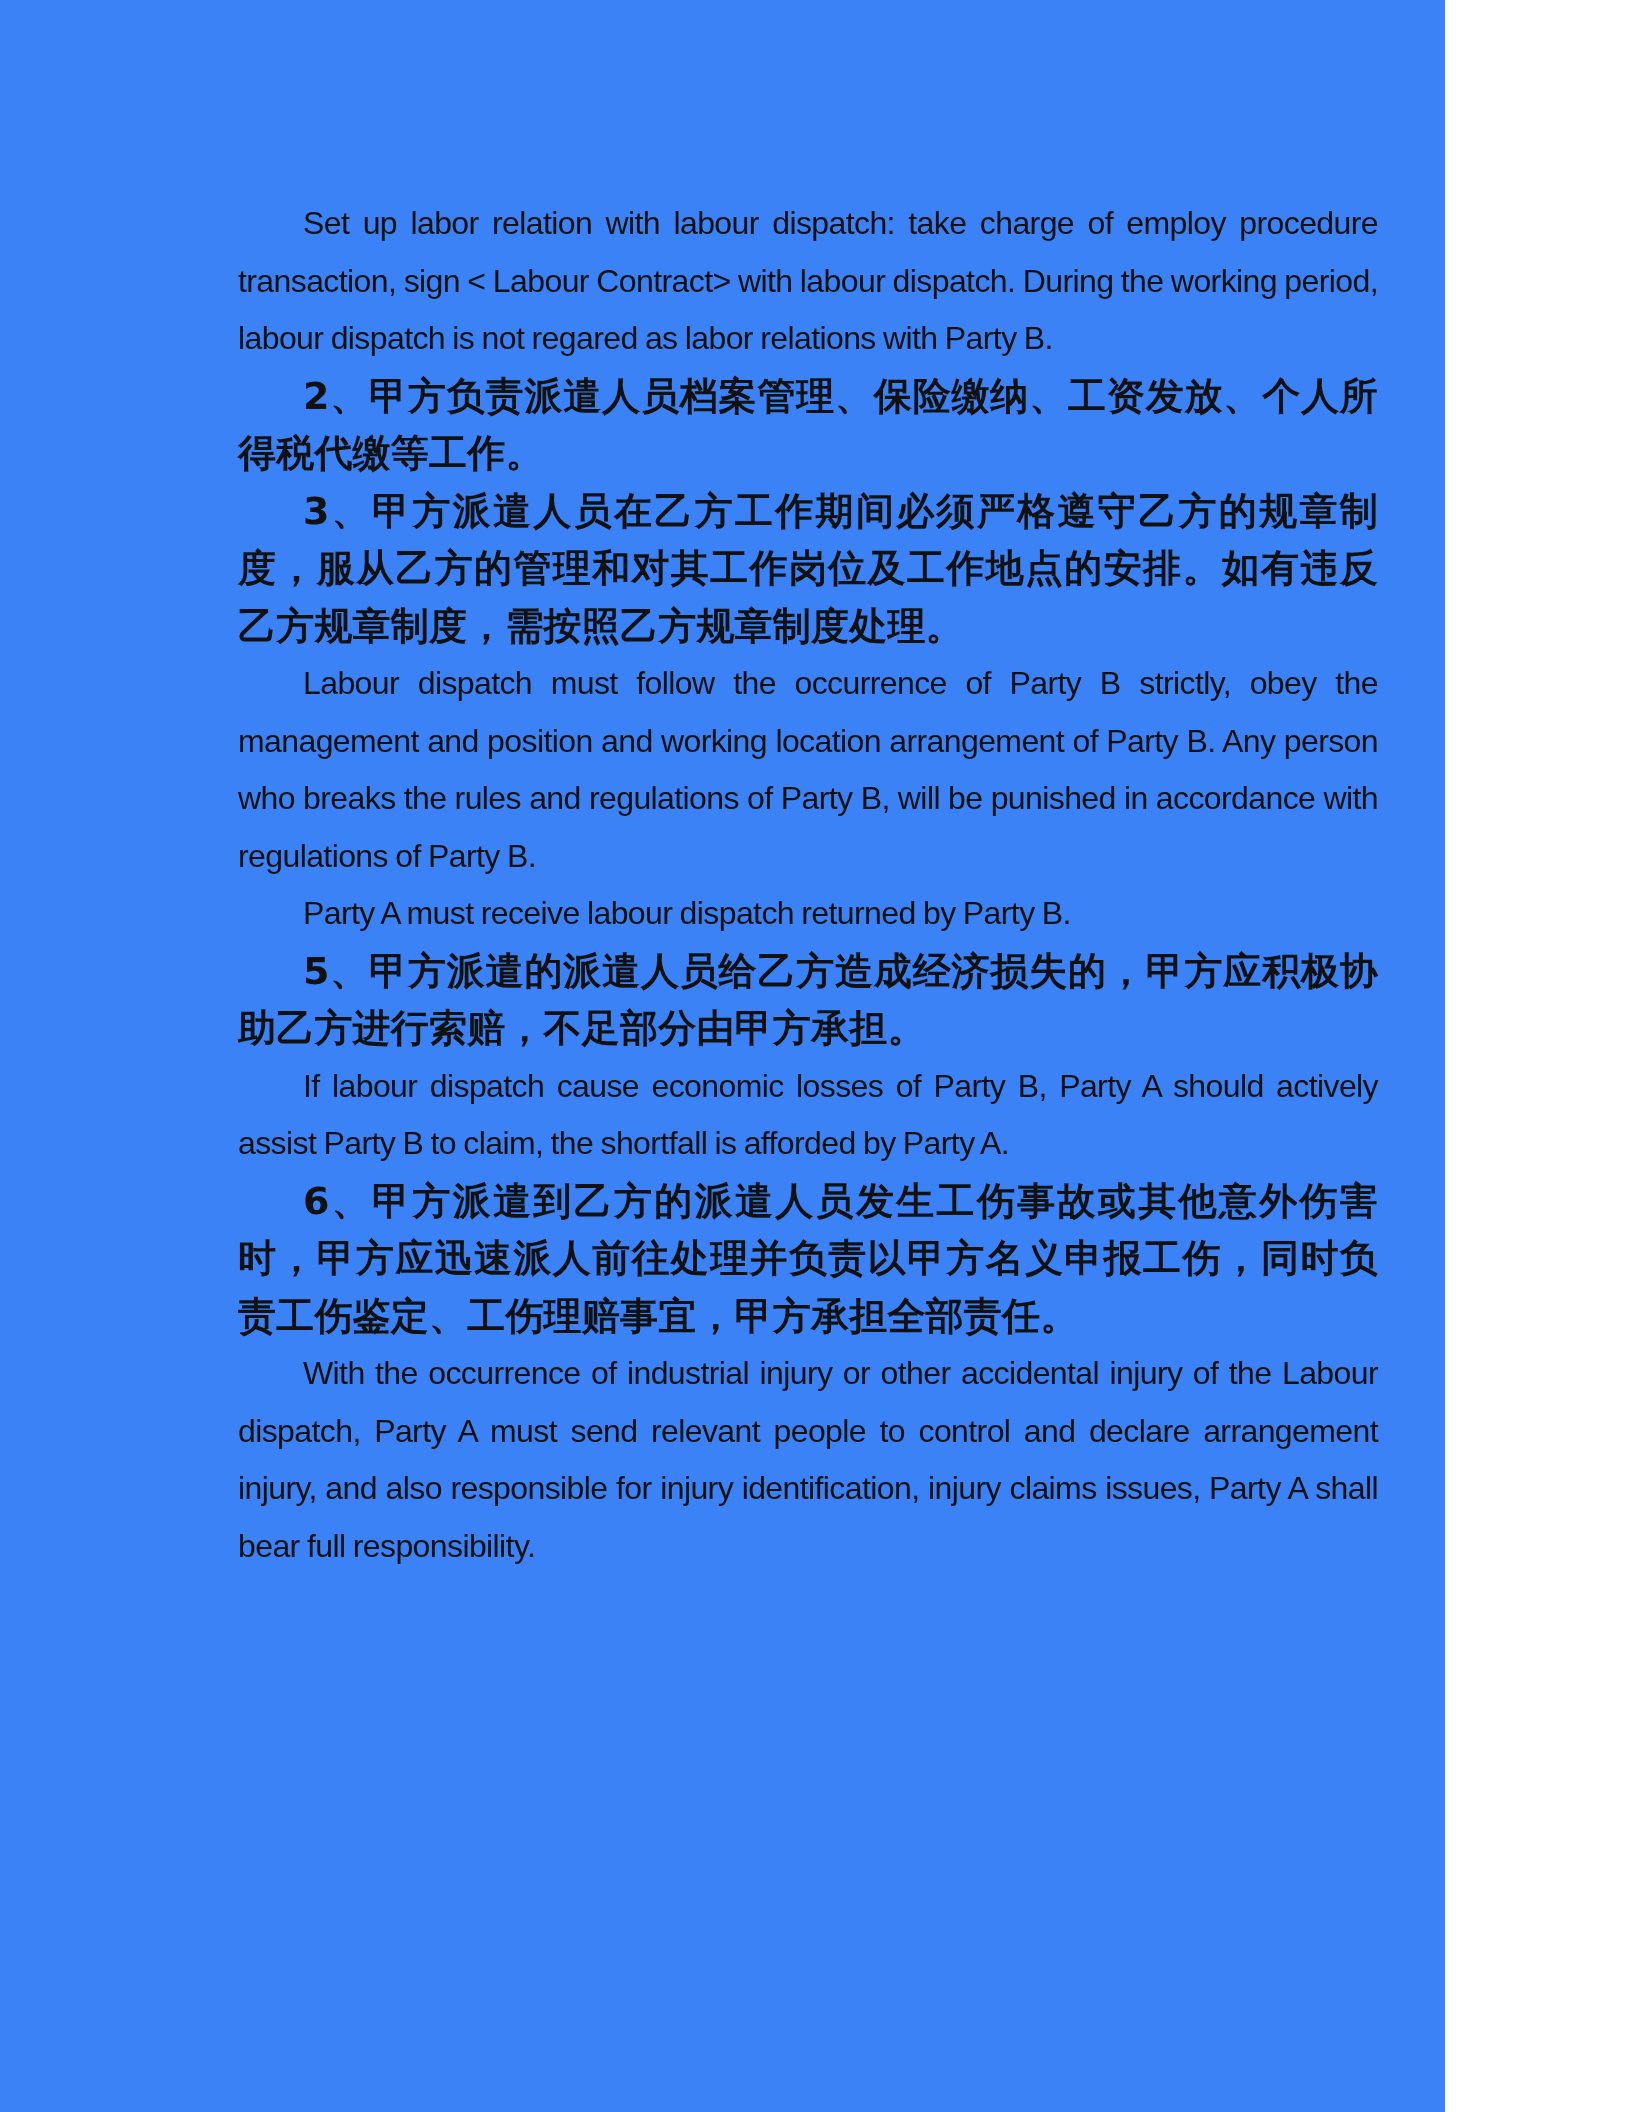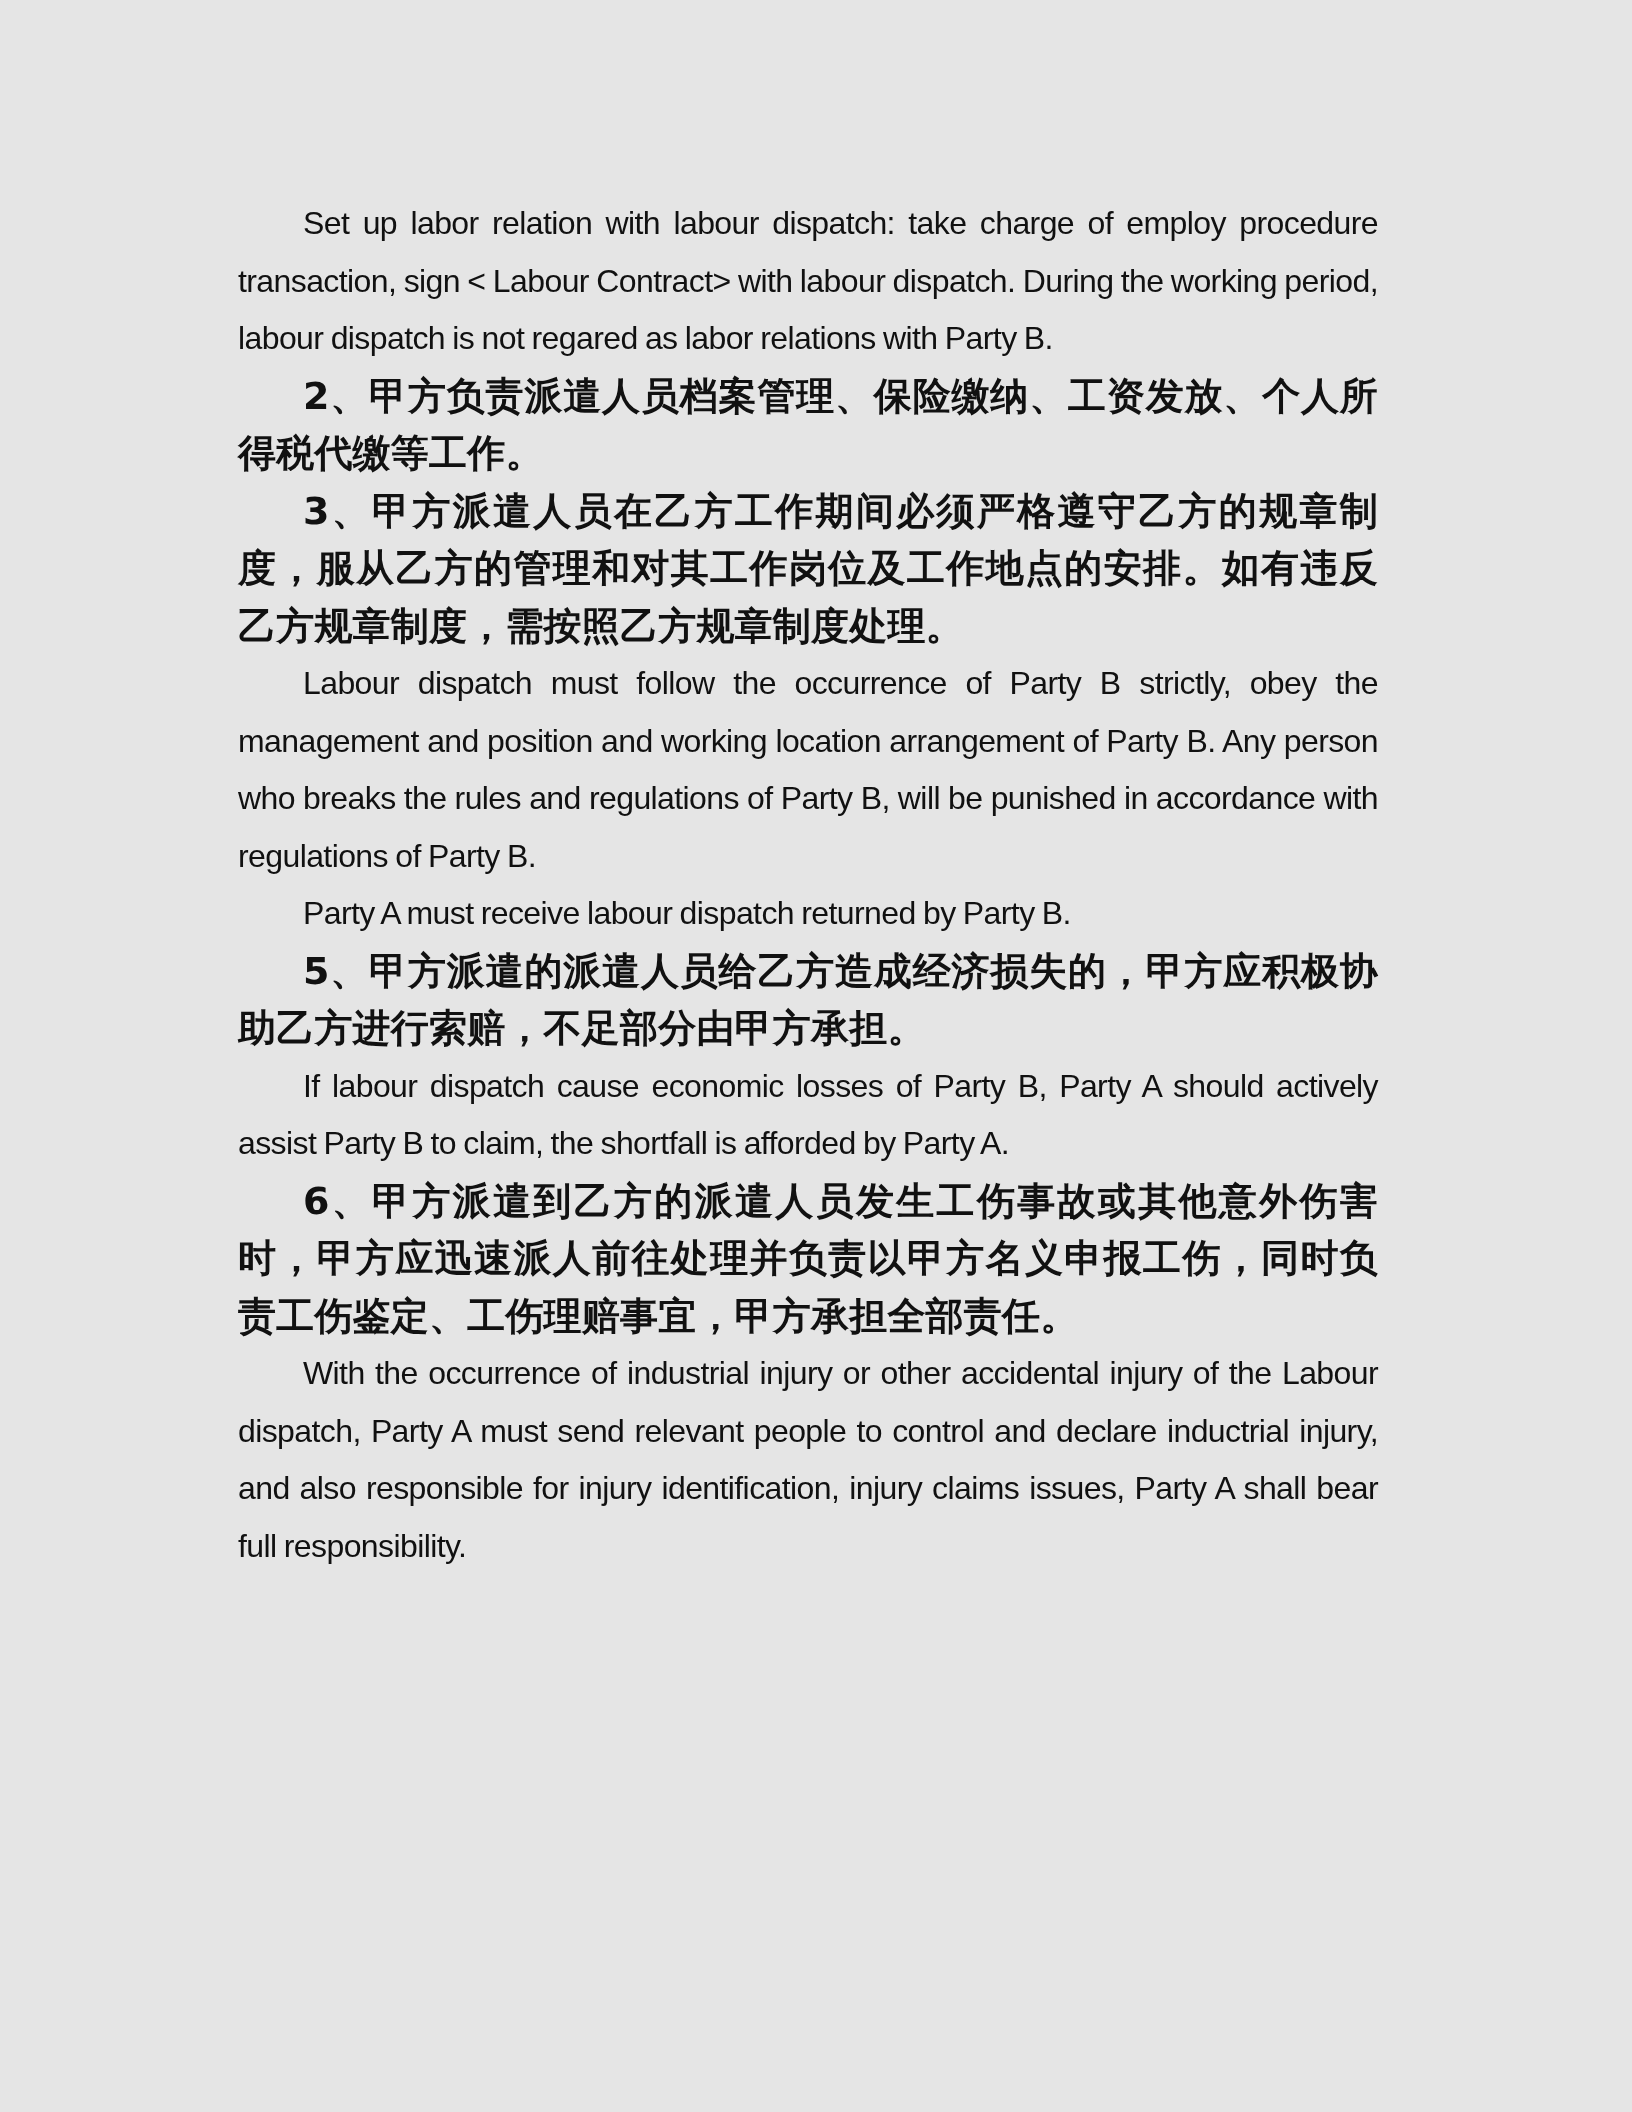--- a/index.html
+++ b/index.html
@@ -12,23 +12,23 @@
       height: 2112px;
       position: relative;
       overflow: hidden;
       color: #111111;
       font-family: "Liberation Sans", "DejaVu Sans", sans-serif;
     }
     .page {
       position: absolute;
       left: 0;
       top: 0;
-      width: 1632px;
+      width: 1445px;
       height: 2112px;
-      background: #e5e5e5;
+      background: #3b82f6;
     }
     .content {
       position: absolute;
       left: 238px;
       top: 195px;
       width: 1140px;
     }
     .para {
       margin: 0;
       font-size: 33px;
@@ -56,15 +56,15 @@
 <div class="page">
   <div class="content">
     <p class="para en">Set up labor relation with labour dispatch: take charge of employ procedure transaction, sign &lt; Labour Contract&gt; with labour dispatch. During the working period, labour dispatch is not regared as labor relations with Party B.</p>
     <p class="para zh">2、甲方负责派遣人员档案管理、保险缴纳、工资发放、个人所得税代缴等工作。</p>
     <p class="para zh">3、甲方派遣人员在乙方工作期间必须严格遵守乙方的规章制度，服从乙方的管理和对其工作岗位及工作地点的安排。如有违反乙方规章制度，需按照乙方规章制度处理。</p>
     <p class="para en">Labour dispatch must follow the occurrence of Party B strictly, obey the management and position and working location arrangement of Party B. Any person who breaks the rules and regulations of Party B, will be punished in accordance with regulations of Party B.</p>
     <p class="para en">Party A must receive labour dispatch returned by Party B.</p>
     <p class="para zh">5、甲方派遣的派遣人员给乙方造成经济损失的，甲方应积极协助乙方进行索赔，不足部分由甲方承担。</p>
     <p class="para en">If labour dispatch cause economic losses of Party B, Party A should actively assist Party B to claim, the shortfall is afforded by Party A.</p>
     <p class="para zh">6、甲方派遣到乙方的派遣人员发生工伤事故或其他意外伤害时，甲方应迅速派人前往处理并负责以甲方名义申报工伤，同时负责工伤鉴定、工伤理赔事宜，甲方承担全部责任。</p>
-    <p class="para en">With the occurrence of industrial injury or other accidental injury of the Labour dispatch, Party A must send relevant people to control and declare inductrial injury, and also responsible for injury identification, injury claims issues, Party A shall bear full responsibility.</p>
+    <p class="para en">With the occurrence of industrial injury or other accidental injury of the Labour dispatch, Party A must send relevant people to control and declare arrangement injury, and also responsible for injury identification, injury claims issues, Party A shall bear full responsibility.</p>
   </div>
 </div>
 
 </body></html>

